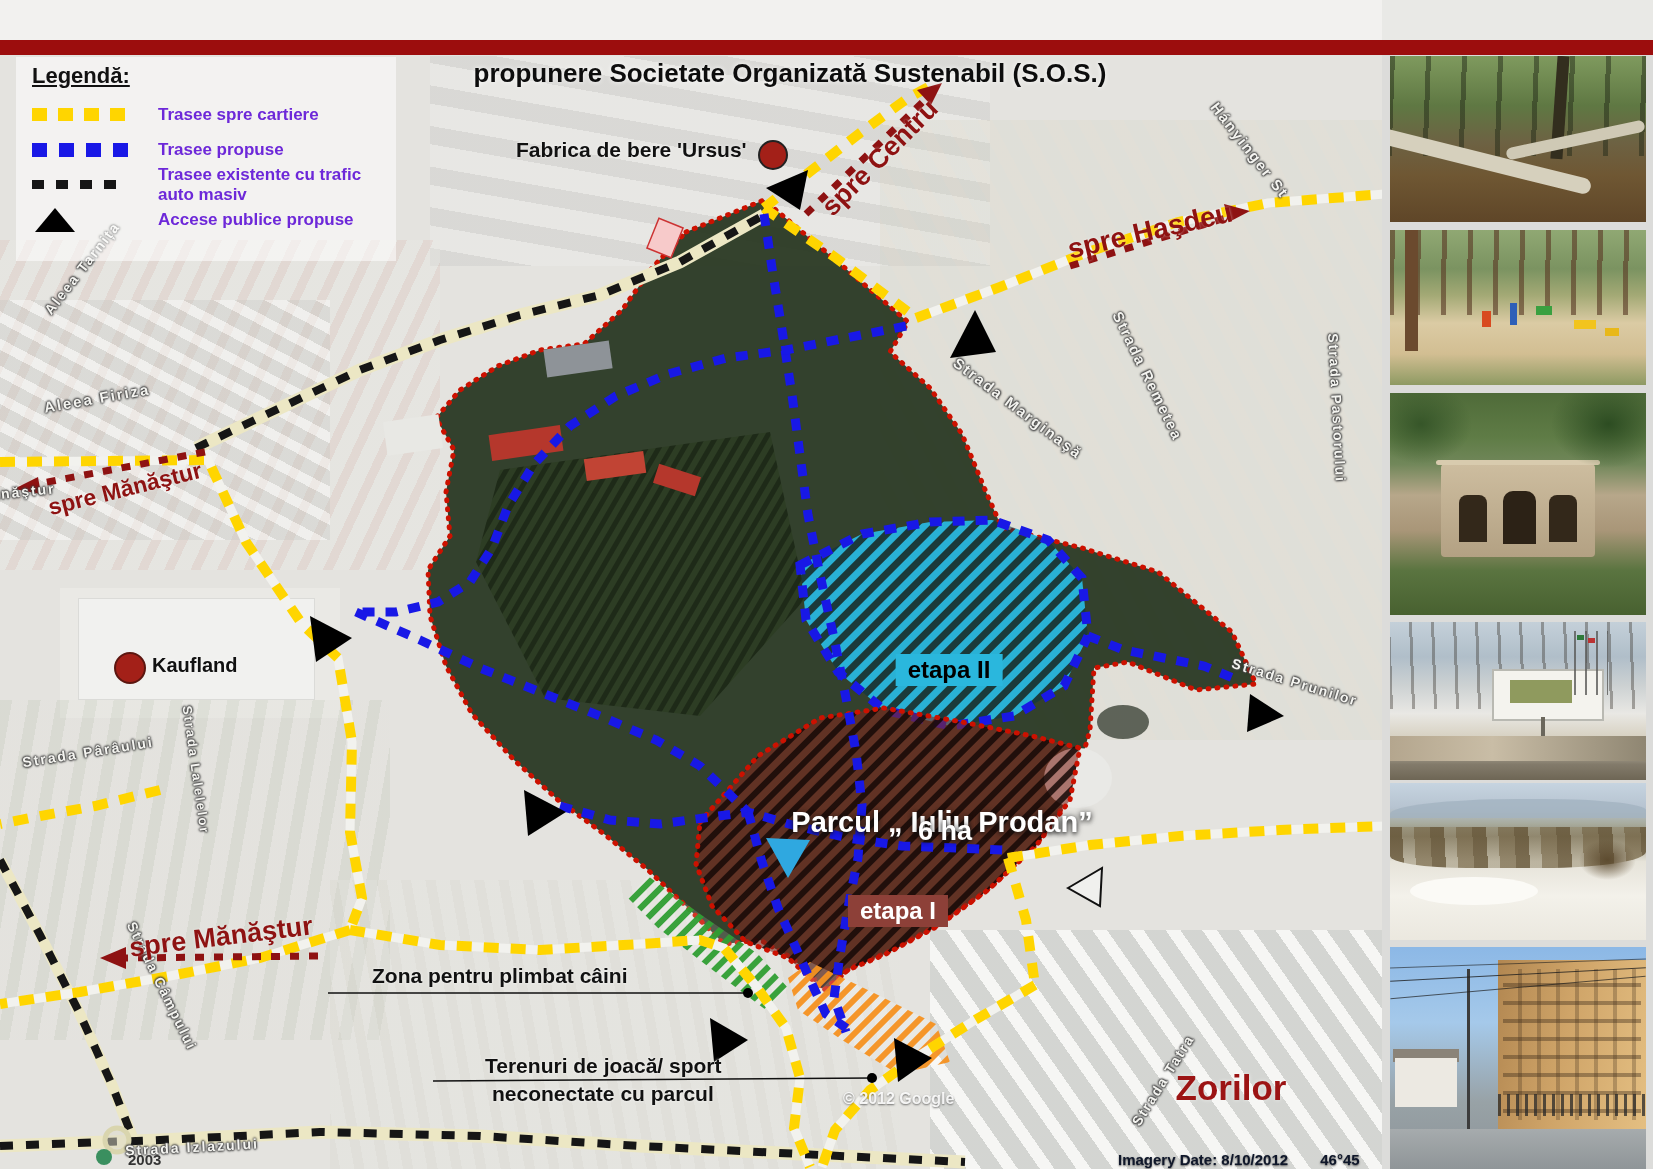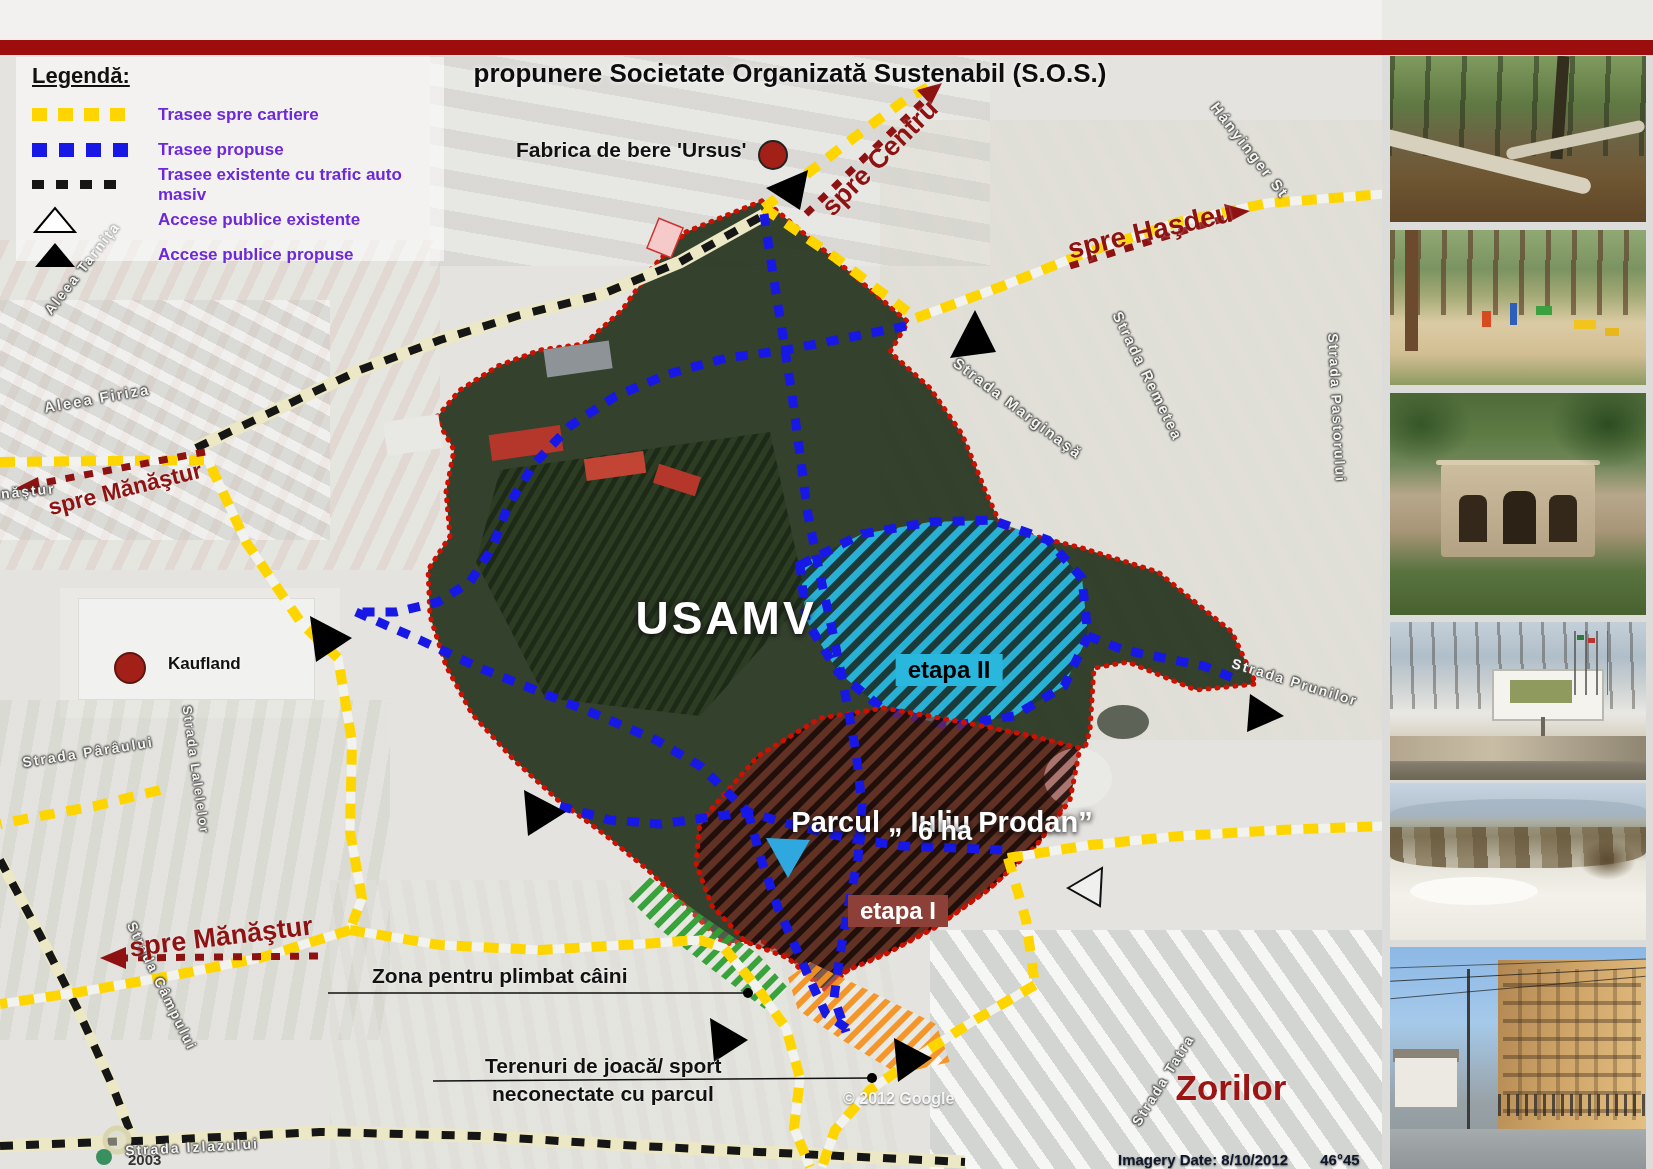--- a/index.html
+++ b/index.html
@@ -18,21 +18,21 @@
   .ctr{transform:translate(-50%,-50%);}
   
   .title{position:absolute;left:0;right:0;top:5px;text-align:center;font-size:30px;font-weight:bold;color:#0d0d0d;
          text-shadow:0 0 5px rgba(255,255,255,.95);z-index:60;}
   .subtitle{position:absolute;left:0;top:58px;width:1580px;text-align:center;font-size:26px;font-weight:bold;color:#0d0d0d;
          text-shadow:0 0 5px rgba(255,255,255,.95);z-index:60;}
   .redbar{position:absolute;left:0;top:40px;width:1653px;height:15px;background:#9c0d0d;z-index:58;}
   .watermark{position:absolute;left:4px;top:4px;font-size:30px;font-weight:bold;color:rgba(255,255,255,.78);
              letter-spacing:1px;z-index:62;text-shadow:0 0 2px rgba(120,120,120,.4);}
   
-  .legend{position:absolute;left:16px;top:57px;width:428px;height:204px;background:rgba(255,255,255,.55);
+  .legend{position:absolute;left:16px;top:57px;width:380px;height:204px;background:rgba(255,255,255,.55);
           z-index:55;padding:6px 12px 0 16px;box-sizing:border-box;}
   .legend h3{margin:0 0 8px 0;font-size:22px;text-decoration:underline;color:#111;}
   .lrow{display:flex;align-items:center;height:35px;}
   .lsw{width:104px;flex:0 0 104px;margin-right:22px;display:flex;align-items:center;justify-content:flex-start;}
   .lrow span{font-size:17px;font-weight:bold;color:#6d28d9;}
   .sw-y{width:100px;height:13px;background:repeating-linear-gradient(90deg,#ffd500 0 15px,transparent 15px 26px);}
   .sw-b{width:100px;height:14px;background:repeating-linear-gradient(90deg,#1818e6 0 15px,transparent 15px 27px);}
   .sw-k{width:92px;height:9px;background:repeating-linear-gradient(90deg,#161616 0 12px,transparent 12px 24px);}
   
   .sidebar-bg{position:absolute;left:1382px;top:48px;width:271px;height:1121px;background:#dcdcda;z-index:45;}
@@ -169,22 +169,21 @@
 
     <g stroke="#111" stroke-width="1.6">
       <line x1="328" y1="993" x2="748" y2="993"></line>
       <line x1="433" y1="1081" x2="872" y2="1078"></line>
     </g>
     <circle cx="748" cy="993" r="5" fill="#000"></circle>
     <circle cx="872" cy="1078" r="5" fill="#000"></circle>
   </svg>
 
   <div class="lbl lbl-black" style="left:516px;top:138px;font-size:21px;">Fabrica de bere 'Ursus'</div>
-  <div class="lbl lbl-black" style="left:168px;top:654px;font-size:17px;text-align:center;">Kaufland</div>
-  <div class="lbl lbl-white ctr" style="left:726px;top:618px;font-size:46px;letter-spacing:3px;">USAMV</div>
+  <div class="lbl lbl-black" style="left:152px;top:654px;font-size:20px;text-align:center;">Kaufland</div>
   <div class="lbl ctr" style="left:1231px;top:1088px;font-size:35px;color:#9c1414;text-shadow:0 0 4px rgba(255,255,255,.6);">Zorilor</div>
 
   <div class="lbl lbl-white ctr" style="left:942px;top:822px;font-size:29px;">Parcul „ Iuliu Prodan”</div>
   <div class="lbl lbl-white ctr" style="left:945px;top:831px;font-size:27px;">6 ha</div>
   <div class="lbl ctr" style="left:949px;top:670px;font-size:24px;color:#000;background:#2ab7dd;padding:2px 12px;">etapa II</div>
   <div class="lbl ctr" style="left:898px;top:911px;font-size:24px;color:#fff;background:#8d4038;padding:2px 12px;">etapa I</div>
   <div class="lbl lbl-black" style="left:372px;top:964px;font-size:21px;">Zona pentru plimbat câini</div>
   <div class="lbl lbl-black" style="left:485px;top:1054px;font-size:21px;">Terenuri de joacă/ sport</div>
   <div class="lbl lbl-black" style="left:492px;top:1082px;font-size:21px;">neconectate cu parcul</div>
 
@@ -226,28 +225,20 @@
     </div>
     <div class="lrow">
       <div class="lsw">
           <span class="sw-k"></span>
         </div>
       <span>Trasee existente cu trafic auto masiv</span>
     </div>
     <div class="lrow">
       <div class="lsw">
           <svg width="46" height="30">
-            <polygon points="3,27 23,3 43,27" fill="#fff" stroke="#000" stroke-width="2"></polygon>
-          </svg>
-        </div>
-      <span>Accese publice existente</span>
-    </div>
-    <div class="lrow">
-      <div class="lsw">
-          <svg width="46" height="30">
             <polygon points="3,27 23,3 43,27" fill="#000"></polygon>
           </svg>
         </div>
       <span>Accese publice propuse</span>
     </div>
   </div>
 
   <div class="credit" style="left:843px;top:1090px;font-size:16px;color:rgba(255,255,255,.9);text-shadow:0 1px 2px rgba(80,80,80,.8);">© 2012 Google</div>
   <div class="credit" style="left:1118px;top:1151px;font-size:15px;color:#0f172a;text-shadow:0 1px 2px rgba(70,70,70,.9);">
     <span>Imagery Date: 8/10/2012</span>

